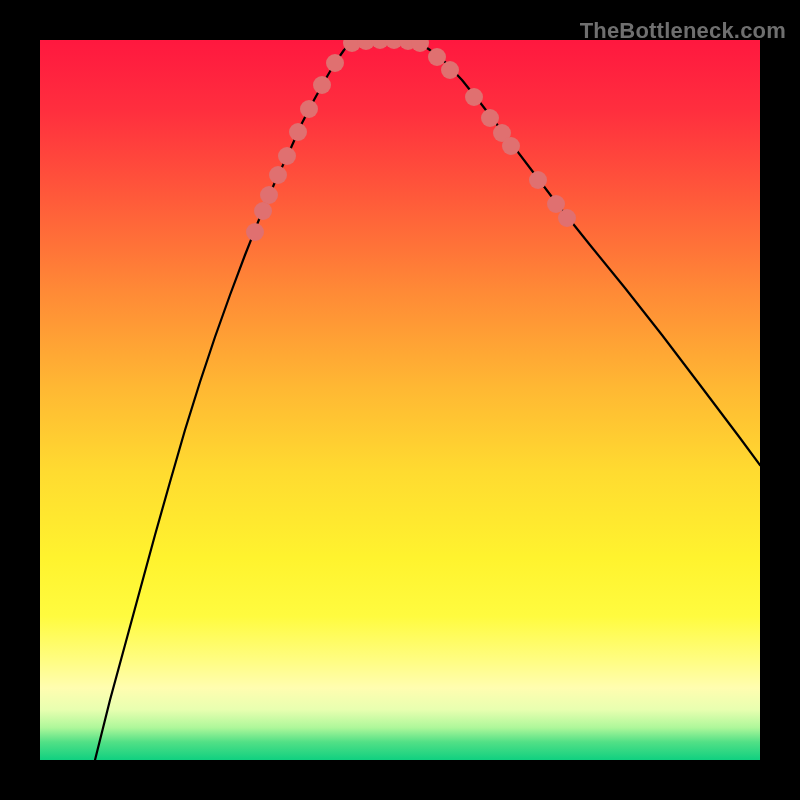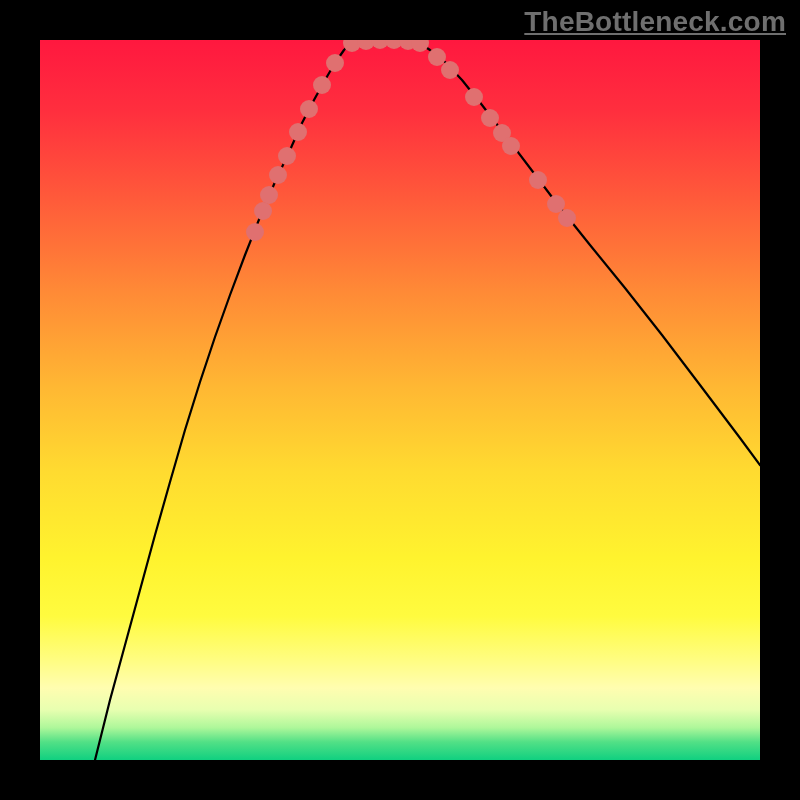--- a/index.html
+++ b/index.html
@@ -5,29 +5,28 @@
   * { margin: 0; padding: 0; box-sizing: border-box; }
   html, body { width: 800px; height: 800px; overflow: hidden; background: #000; }
   .container {
     position: relative;
     width: 800px;
     height: 800px;
     background: #000;
   }
   .watermark {
     position: absolute;
-    top: 6px;
+    top: 18px;
     right: 14px;
     font-family: Arial, Helvetica, sans-serif;
-    font-size: 28px;
+    font-size: 22px;
     font-weight: 600;
     color: #6f6f6f;
     letter-spacing: 0.2px;
     z-index: 3;
-    text-decoration: underline;
   }
   .plot {
     position: absolute;
     left: 40px;
     top: 40px;
     width: 720px;
     height: 720px;
     overflow: hidden;
   }
   .gradient {

